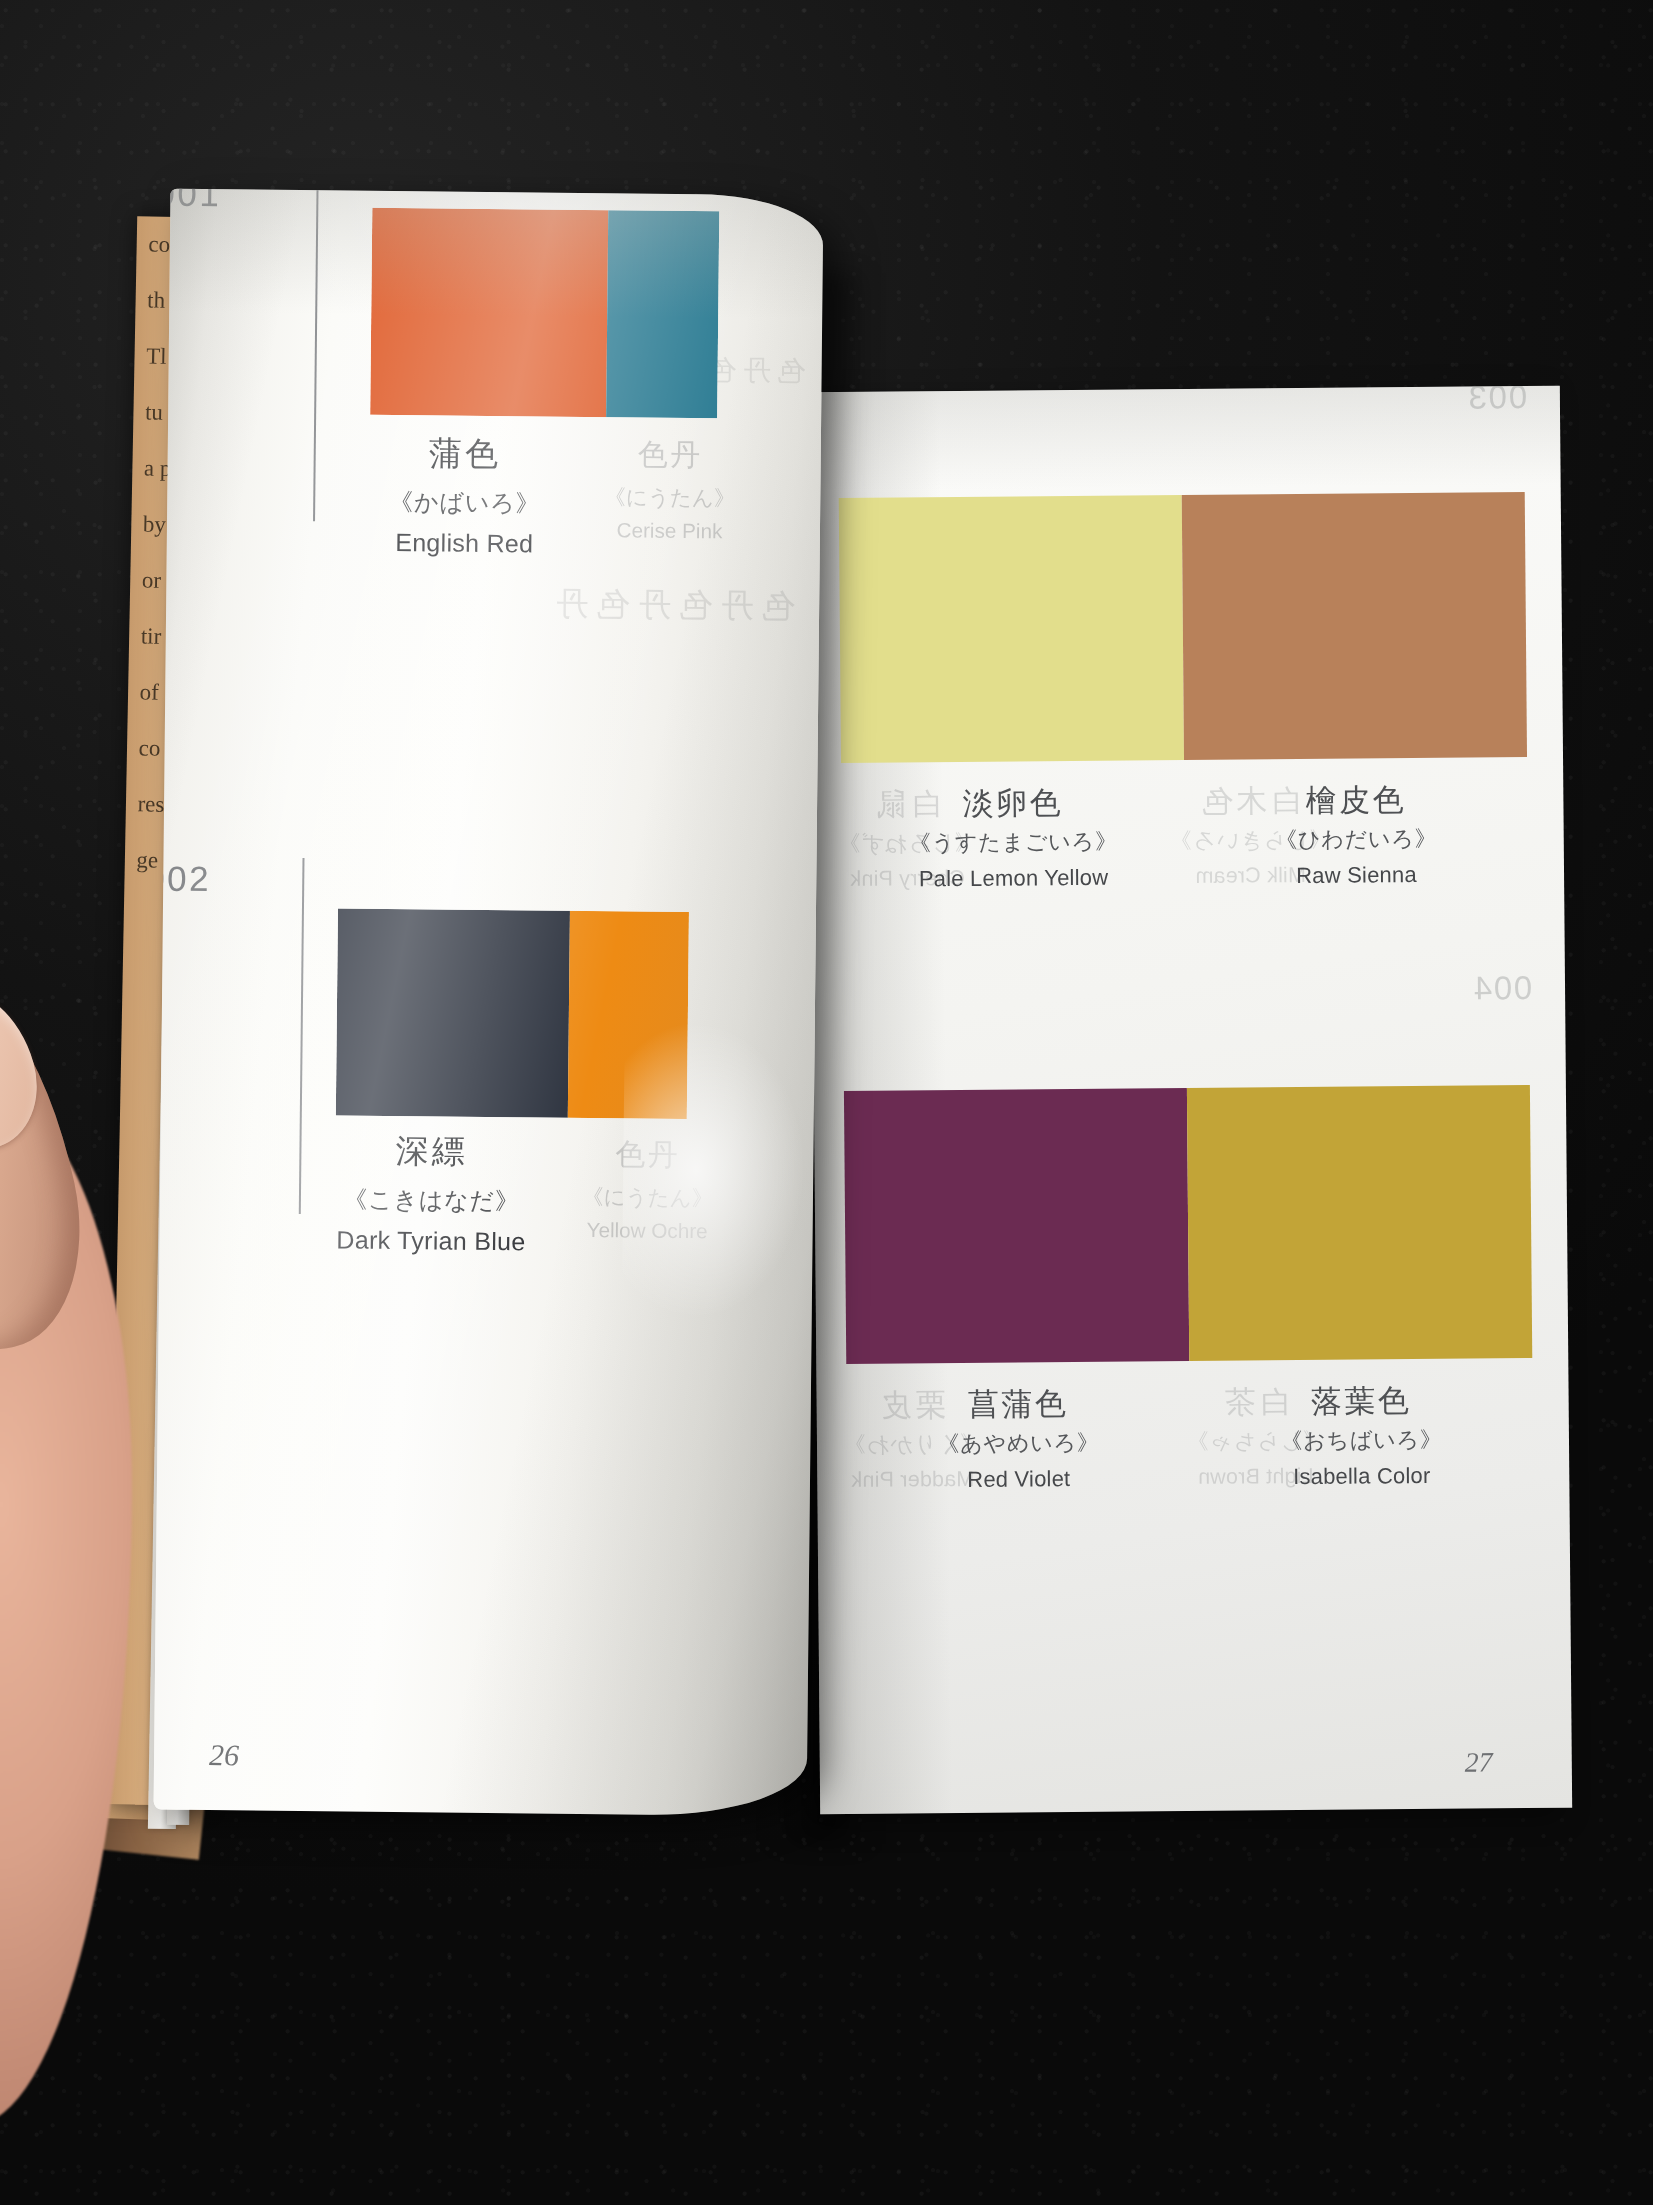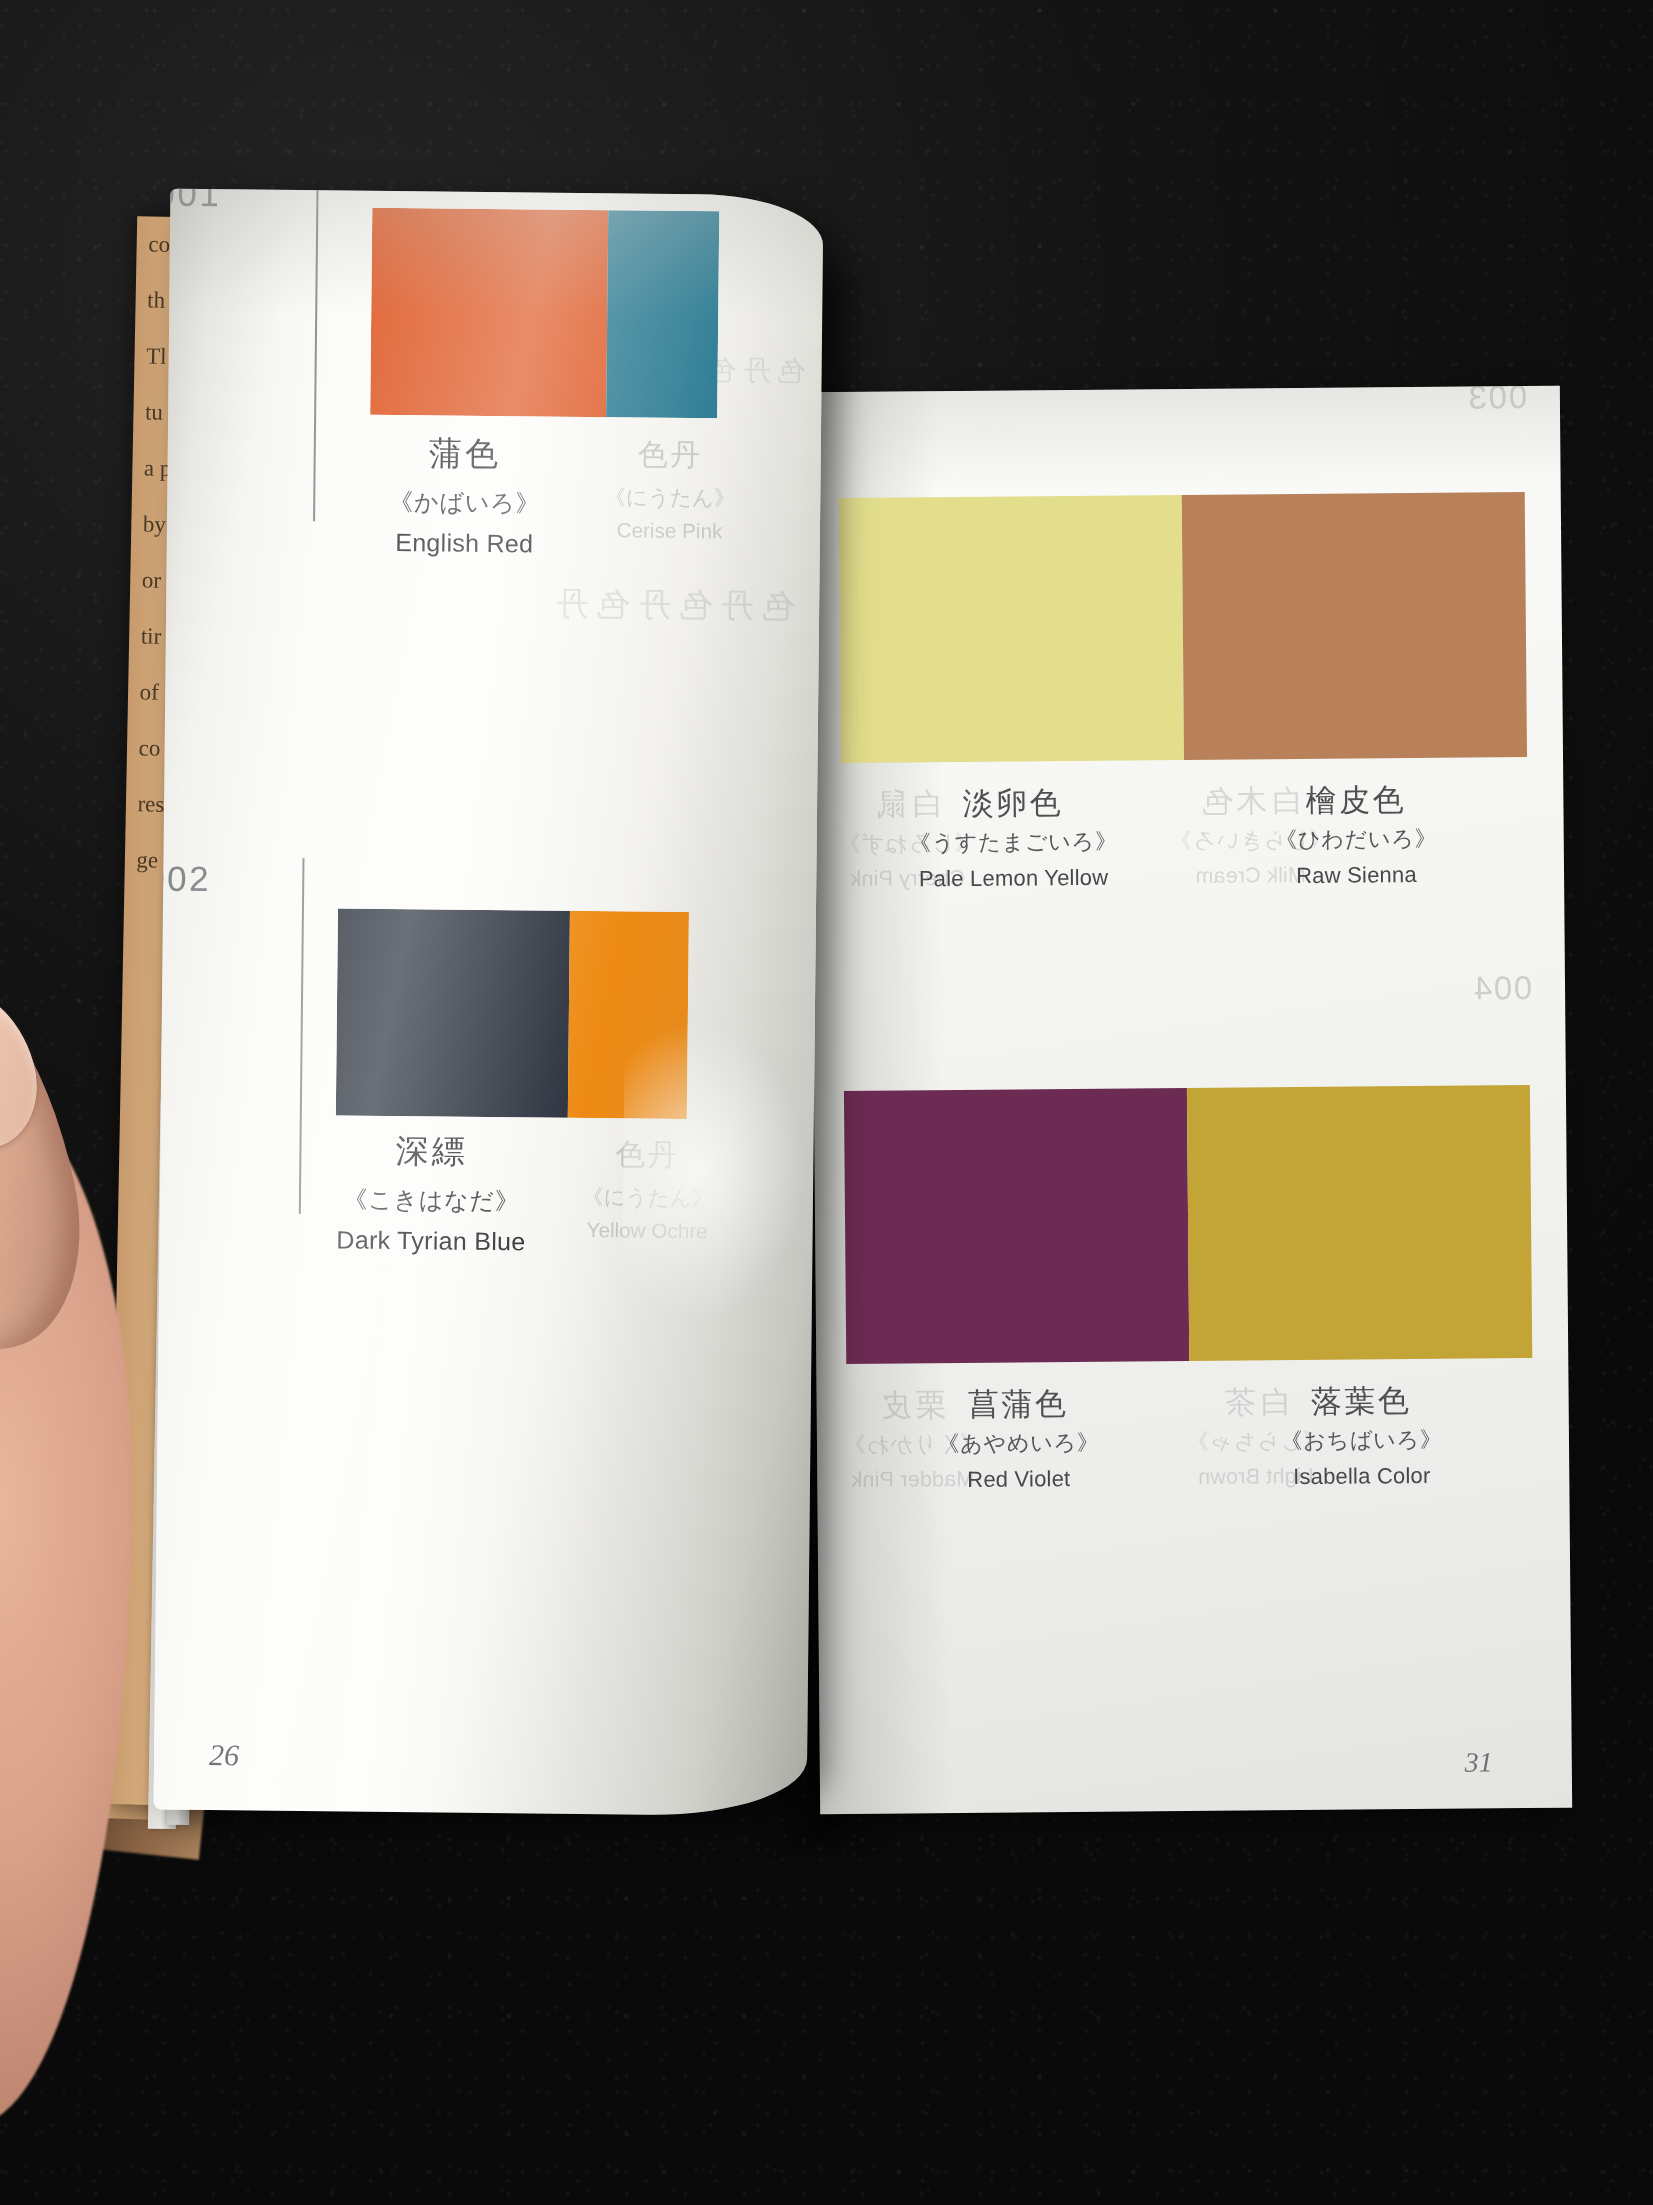--- a/index.html
+++ b/index.html
@@ -330,21 +330,21 @@
           <div class="jp">白茶</div>
           <div class="kana">《しらちゃ》</div>
           <div class="en">Light Brown</div>
         </div>
         <div class="jp">落葉色</div>
         <div class="kana">《おちばいろ》</div>
         <div class="en">Isabella Color</div>
       </div>
     </div>
 
-    <div class="folioR">31</div>
+    <div class="folioR">27</div>
   </div>
 
   <div id="pageLeft">
 
     <div class="throughBand2">色丹色丹色丹</div>
     <div class="throughBand">色丹色丹色丹</div>
 
     <div class="numL" style="left:-15px; top:-15px;">001</div>
     <div class="ruleL" style="left:146px; top:-16.5px; height:347px;"></div>
     <div class="swatchL" style="left:202px; top:16.5px; width:347px; height:207px;">

